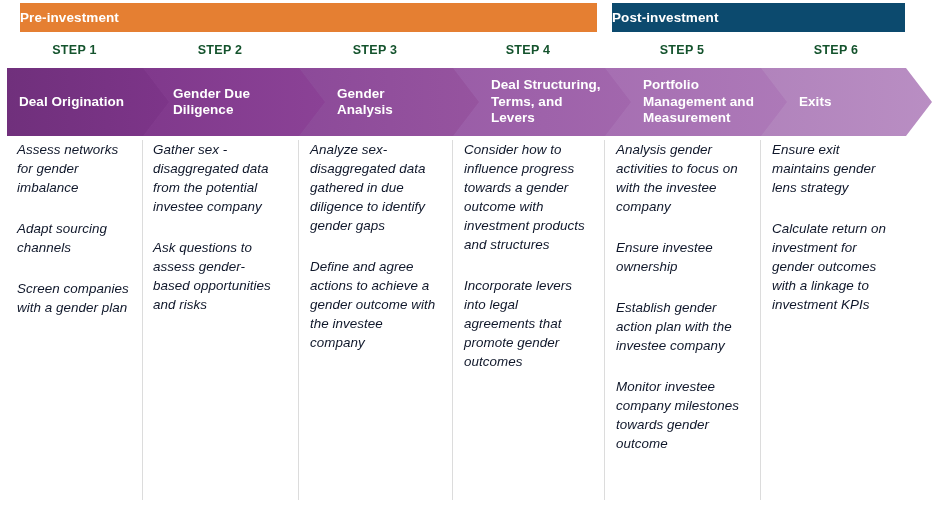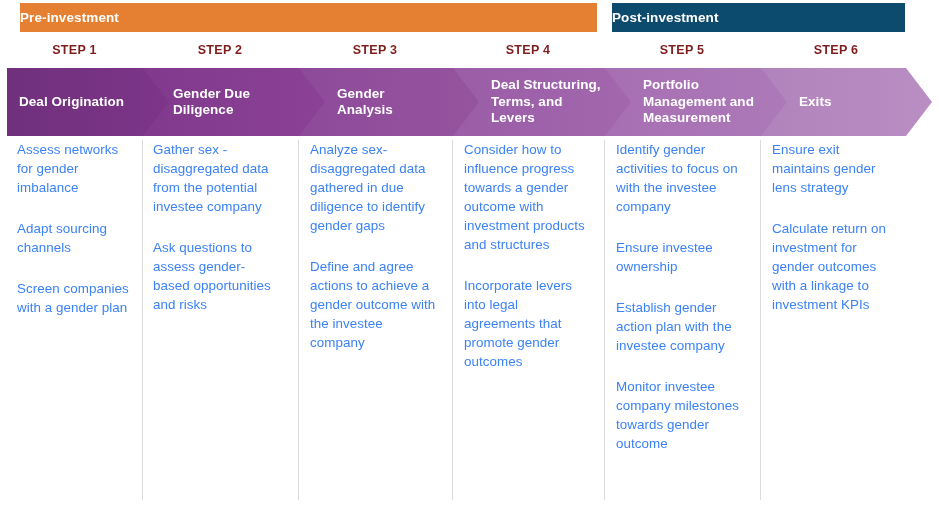--- a/index.html
+++ b/index.html
@@ -54,21 +54,21 @@
     height: 24px;
   }
   .step-label {
     position: absolute;
     top: 0;
     height: 24px;
     line-height: 24px;
     text-align: center;
     font-size: 12.5px;
     font-weight: bold;
-    color: #7f1d1d;
+    color: #14532d;
     letter-spacing: 0.3px;
   }
 
   
   .chev-row {
     position: absolute;
     left: 0;
     top: 68px;
     width: 939px;
     height: 68px;
@@ -112,22 +112,23 @@
     height: 376px;
   }
   .col {
     position: absolute;
     top: 0;
   }
   .col p {
     margin: 0 0 22px 0;
     font-size: 13.4px;
     line-height: 1.42;
-    color: #3b82f6;
+    color: #0f172a;
     letter-spacing: 0.05px;
+    font-style: italic;
   }
   .col p:last-child { margin-bottom: 0; }
 </style>
 </head>
 <body>
 
 <div id="canvas">
 
   <div class="phase-row">
       <div class="phase-bar" id="phase-pre" style="left: 20px; width: 577px; background: rgb(229, 127, 50);">
@@ -260,21 +261,21 @@
       </div>
       <div class="col" style="left: 310px; width: 128px;">
         <p>Analyze sex-disaggregated data gathered in due diligence to identify gender gaps</p>
         <p>Define and agree actions to achieve a gender outcome with the investee company</p>
       </div>
       <div class="col" style="left: 464px; width: 128px;">
         <p>Consider how to influence progress towards a gender outcome with investment products and structures</p>
         <p>Incorporate levers into legal agreements that promote gender outcomes</p>
       </div>
       <div class="col" style="left: 616px; width: 128px;">
-        <p>Identify gender activities to focus on with the investee company</p>
+        <p>Analysis gender activities to focus on with the investee company</p>
         <p>Ensure investee ownership</p>
         <p>Establish gender action plan with the investee company</p>
         <p>Monitor investee company milestones towards gender outcome</p>
       </div>
       <div class="col" style="left: 772px; width: 128px;">
         <p>Ensure exit maintains gender lens strategy</p>
         <p>Calculate return on investment for gender outcomes with a linkage to investment KPIs</p>
       </div>
     </div>
 

